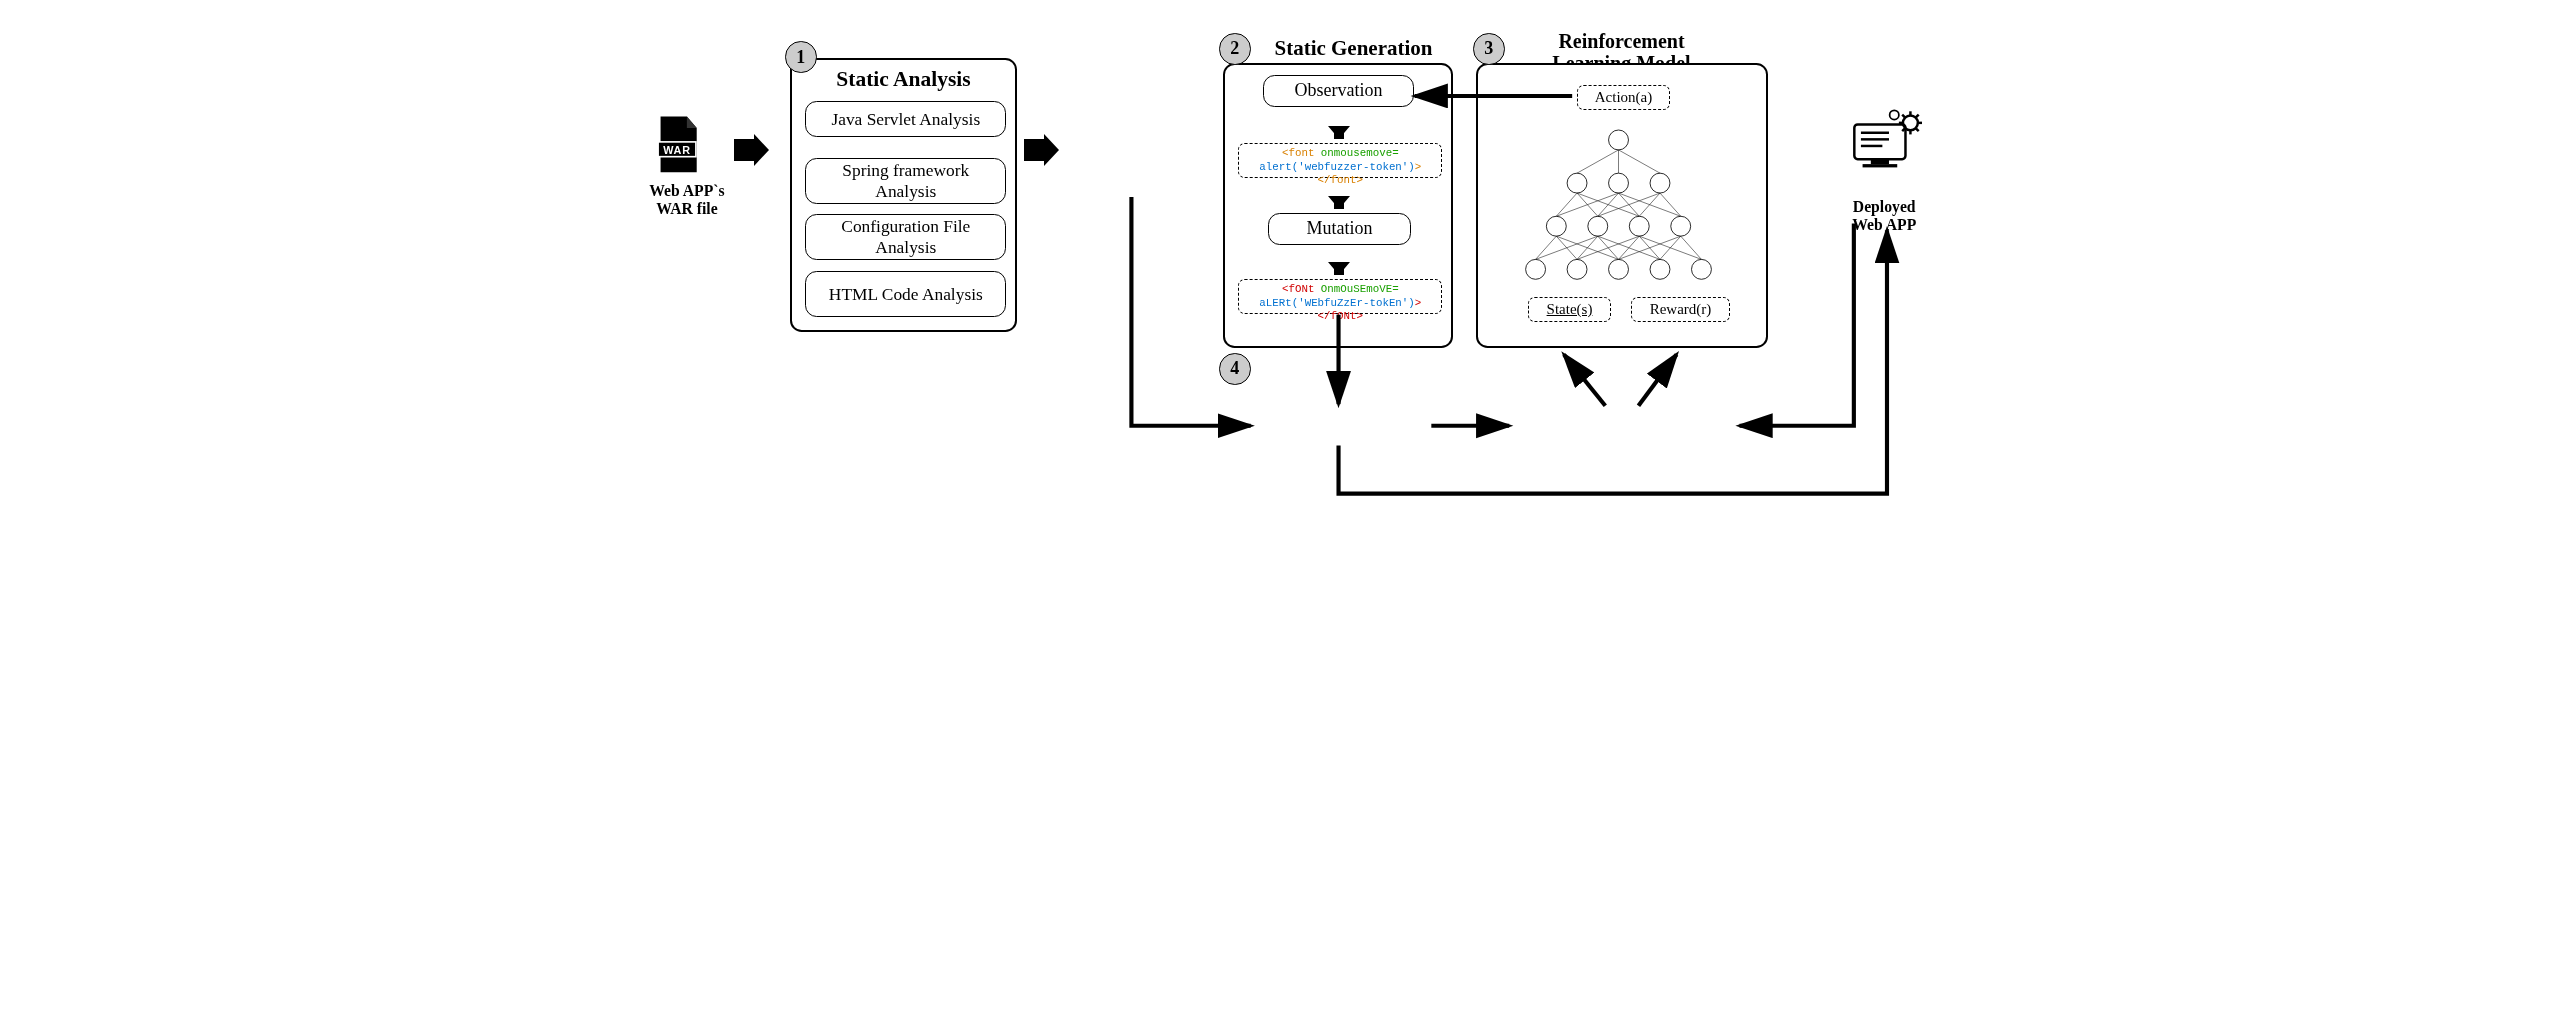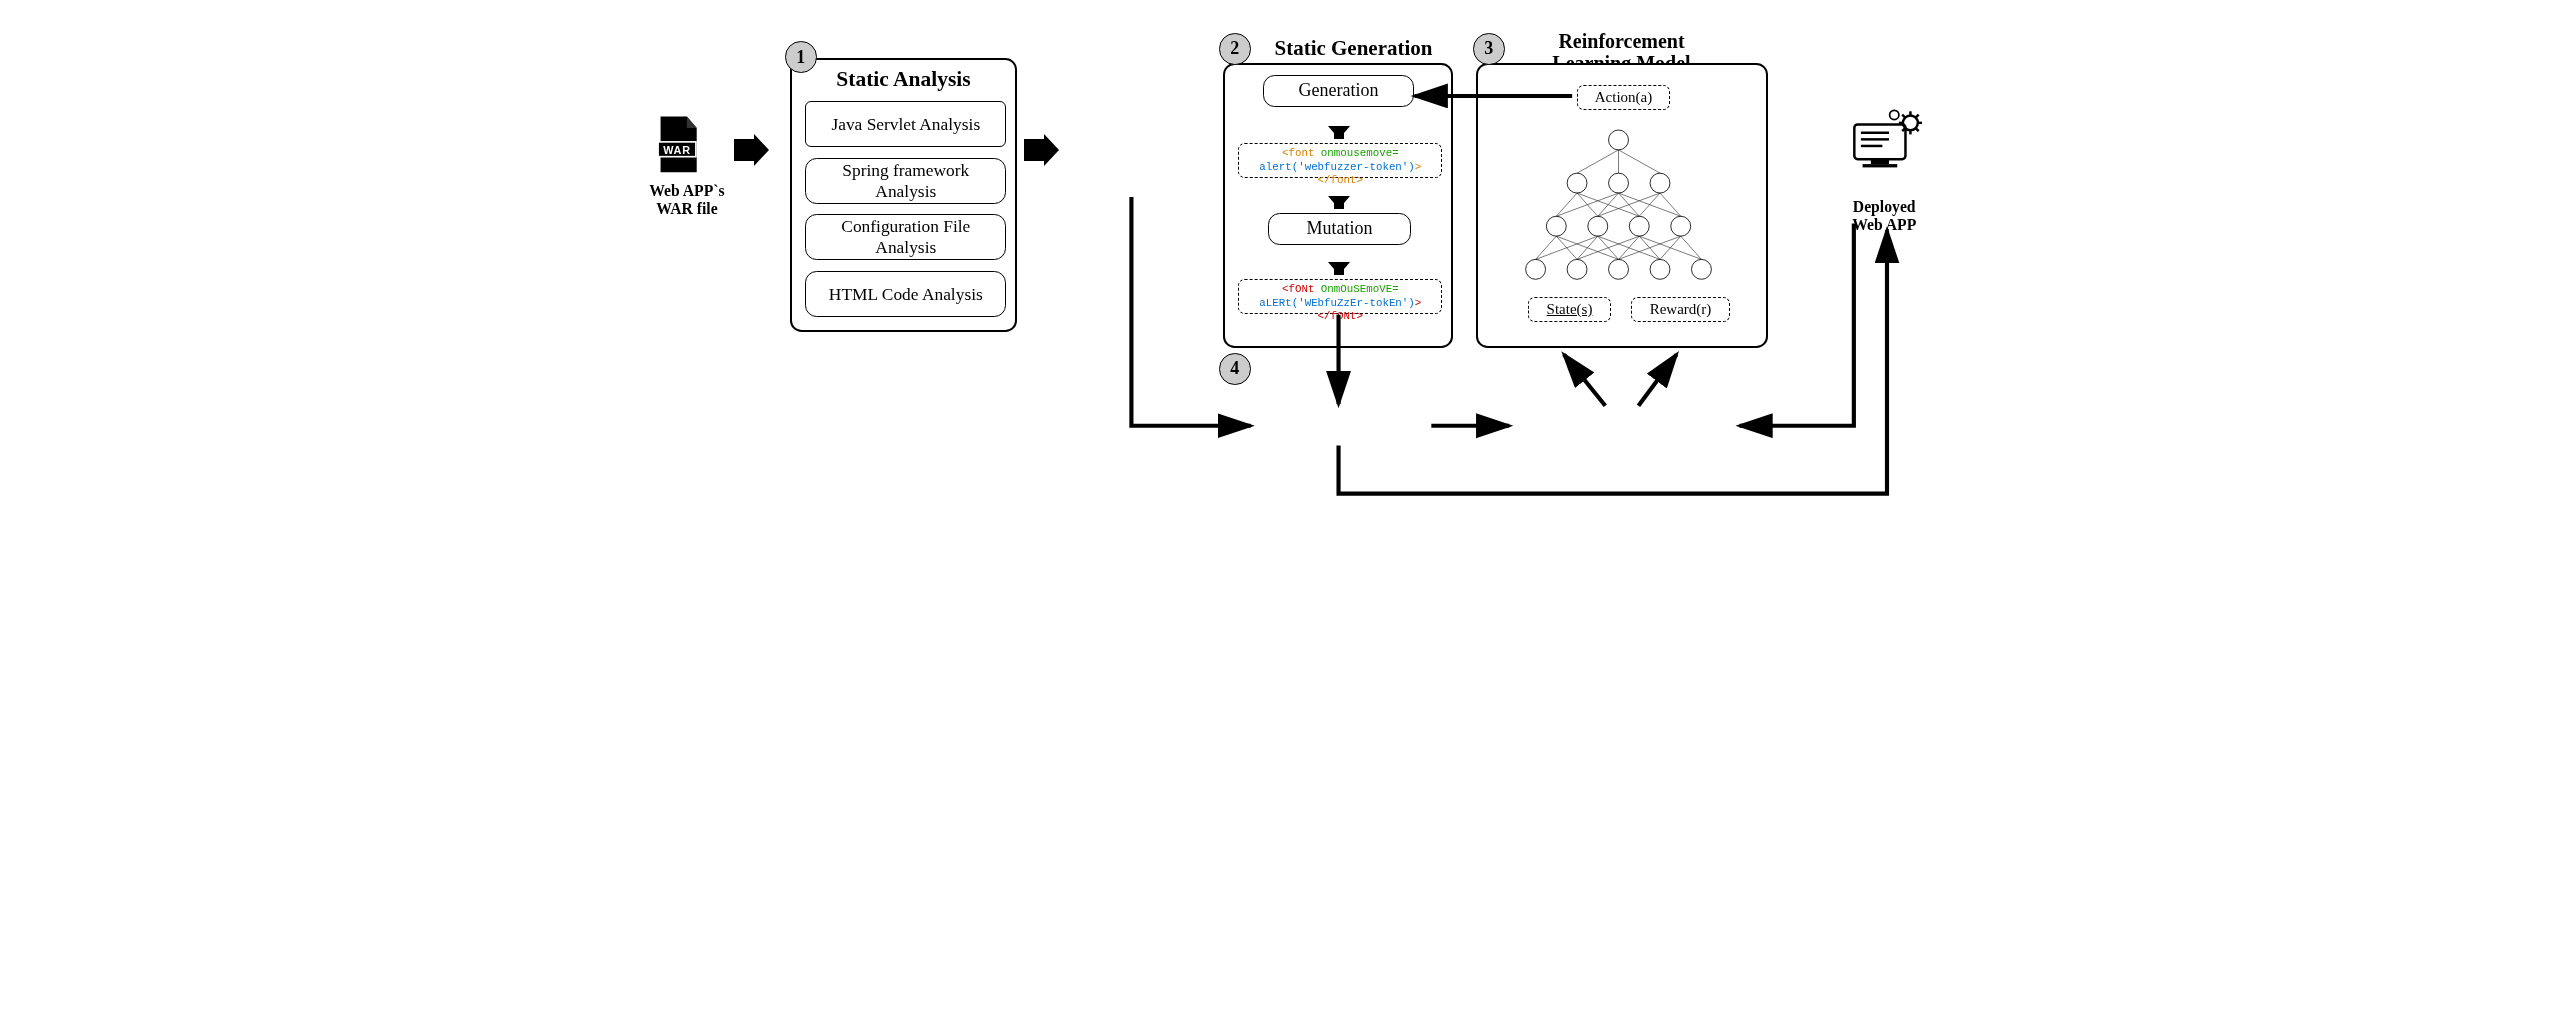--- a/index.html
+++ b/index.html
@@ -145,35 +145,35 @@
   <div class="label" style="left:-6.6px;top:149px;width:99px;font-weight:bold;font-size:15.7px;white-space:pre-line;">Web APP`s
 WAR file</div>
 
   <div class="arrow-right" style="left:90px;top:106px;width:20px;height:21.5px;"></div>
 
   <div class="badge" style="left:141px;top:8.3px;">
       <span>1</span>
     </div>
   <div class="box" style="left:146px;top:25px;width:227px;height:274px;">
     <div class="title" style="left:0;top:6.6px;width:100%;font-size:21.5px;">Static Analysis</div>
-    <div class="chip" style="left:13.3px;top:41px;width:201px;height:46px;border-radius:6px;">Java Servlet Analysis</div>
+    <div class="chip" style="left:13.3px;top:41px;width:201px;height:36px;">Java Servlet Analysis</div>
     <div class="chip" style="left:13.3px;top:98px;width:201px;height:46px;">Spring framework Analysis</div>
     <div class="chip" style="left:13.3px;top:154px;width:201px;height:46px;">Configuration File Analysis</div>
     <div class="chip" style="left:13.3px;top:211px;width:201px;height:46px;">HTML Code Analysis</div>
   </div>
 
   <div class="arrow-right" style="left:380px;top:106px;width:20px;height:21.5px;"></div>
 
 
   <div class="badge" style="left:575px;top:0px;">
       <span>2</span>
     </div>
   <div class="title" style="left:610px;top:3.3px;width:199px;font-size:21px;">Static Generation</div>
   <div class="box" style="left:579px;top:30px;width:230px;height:285px;">
-    <div class="chip" style="left:38px;top:10px;width:151px;height:31.5px;font-size:18px;">Generation</div>
+    <div class="chip" style="left:38px;top:10px;width:151px;height:31.5px;font-size:18px;">Observation</div>
     <div class="arrow-down solid" style="left:103px;top:61px;"></div>
     <div class="chip-dashed" style="left:13.3px;top:78px;width:204px;height:35px;">
       <div class="code-span">
         <span class="c-orange">&lt;font</span><span class="c-green"> onmousemove=</span><br>
         <span class="c-blue">alert('webfuzzer-token')</span><span class="c-orange">&gt;&lt;/font&gt;</span>
       </div>
     </div>
     <div class="arrow-down solid" style="left:103px;top:131px;"></div>
     <div class="chip" style="left:43px;top:148px;width:143px;height:31.5px;font-size:18px;">Mutation</div>
     <div class="arrow-down solid" style="left:103px;top:197px;"></div>

